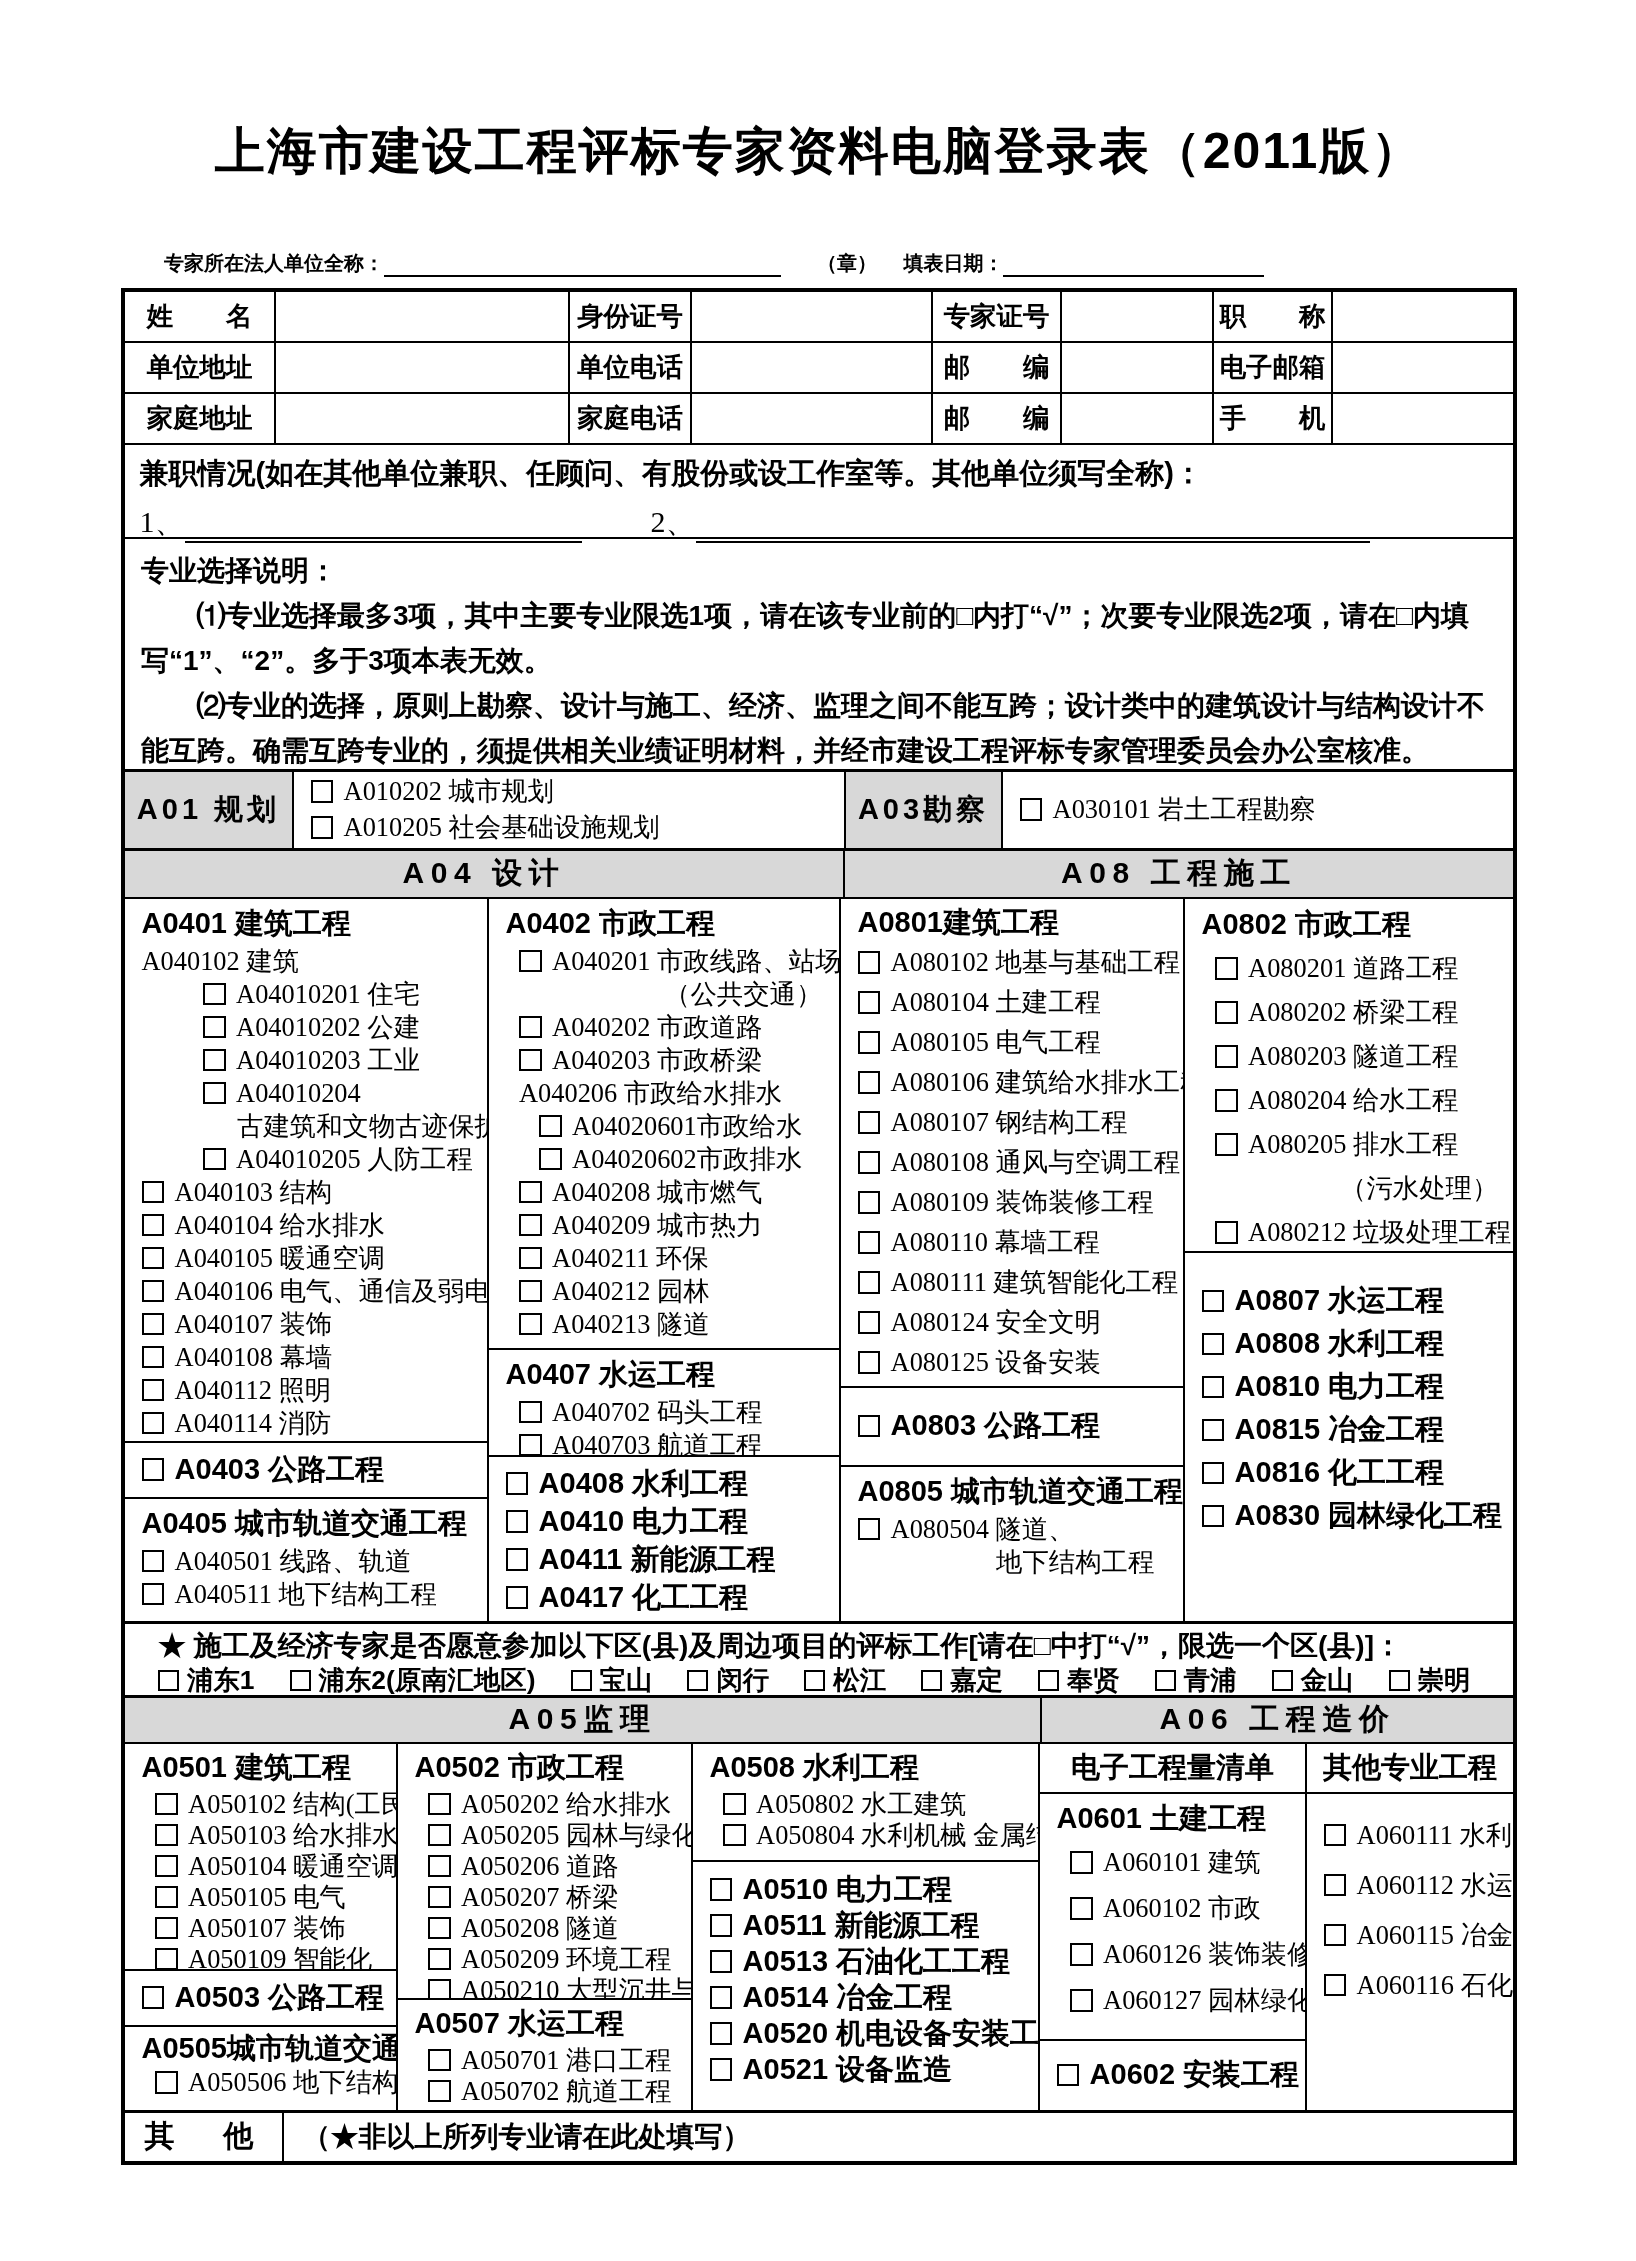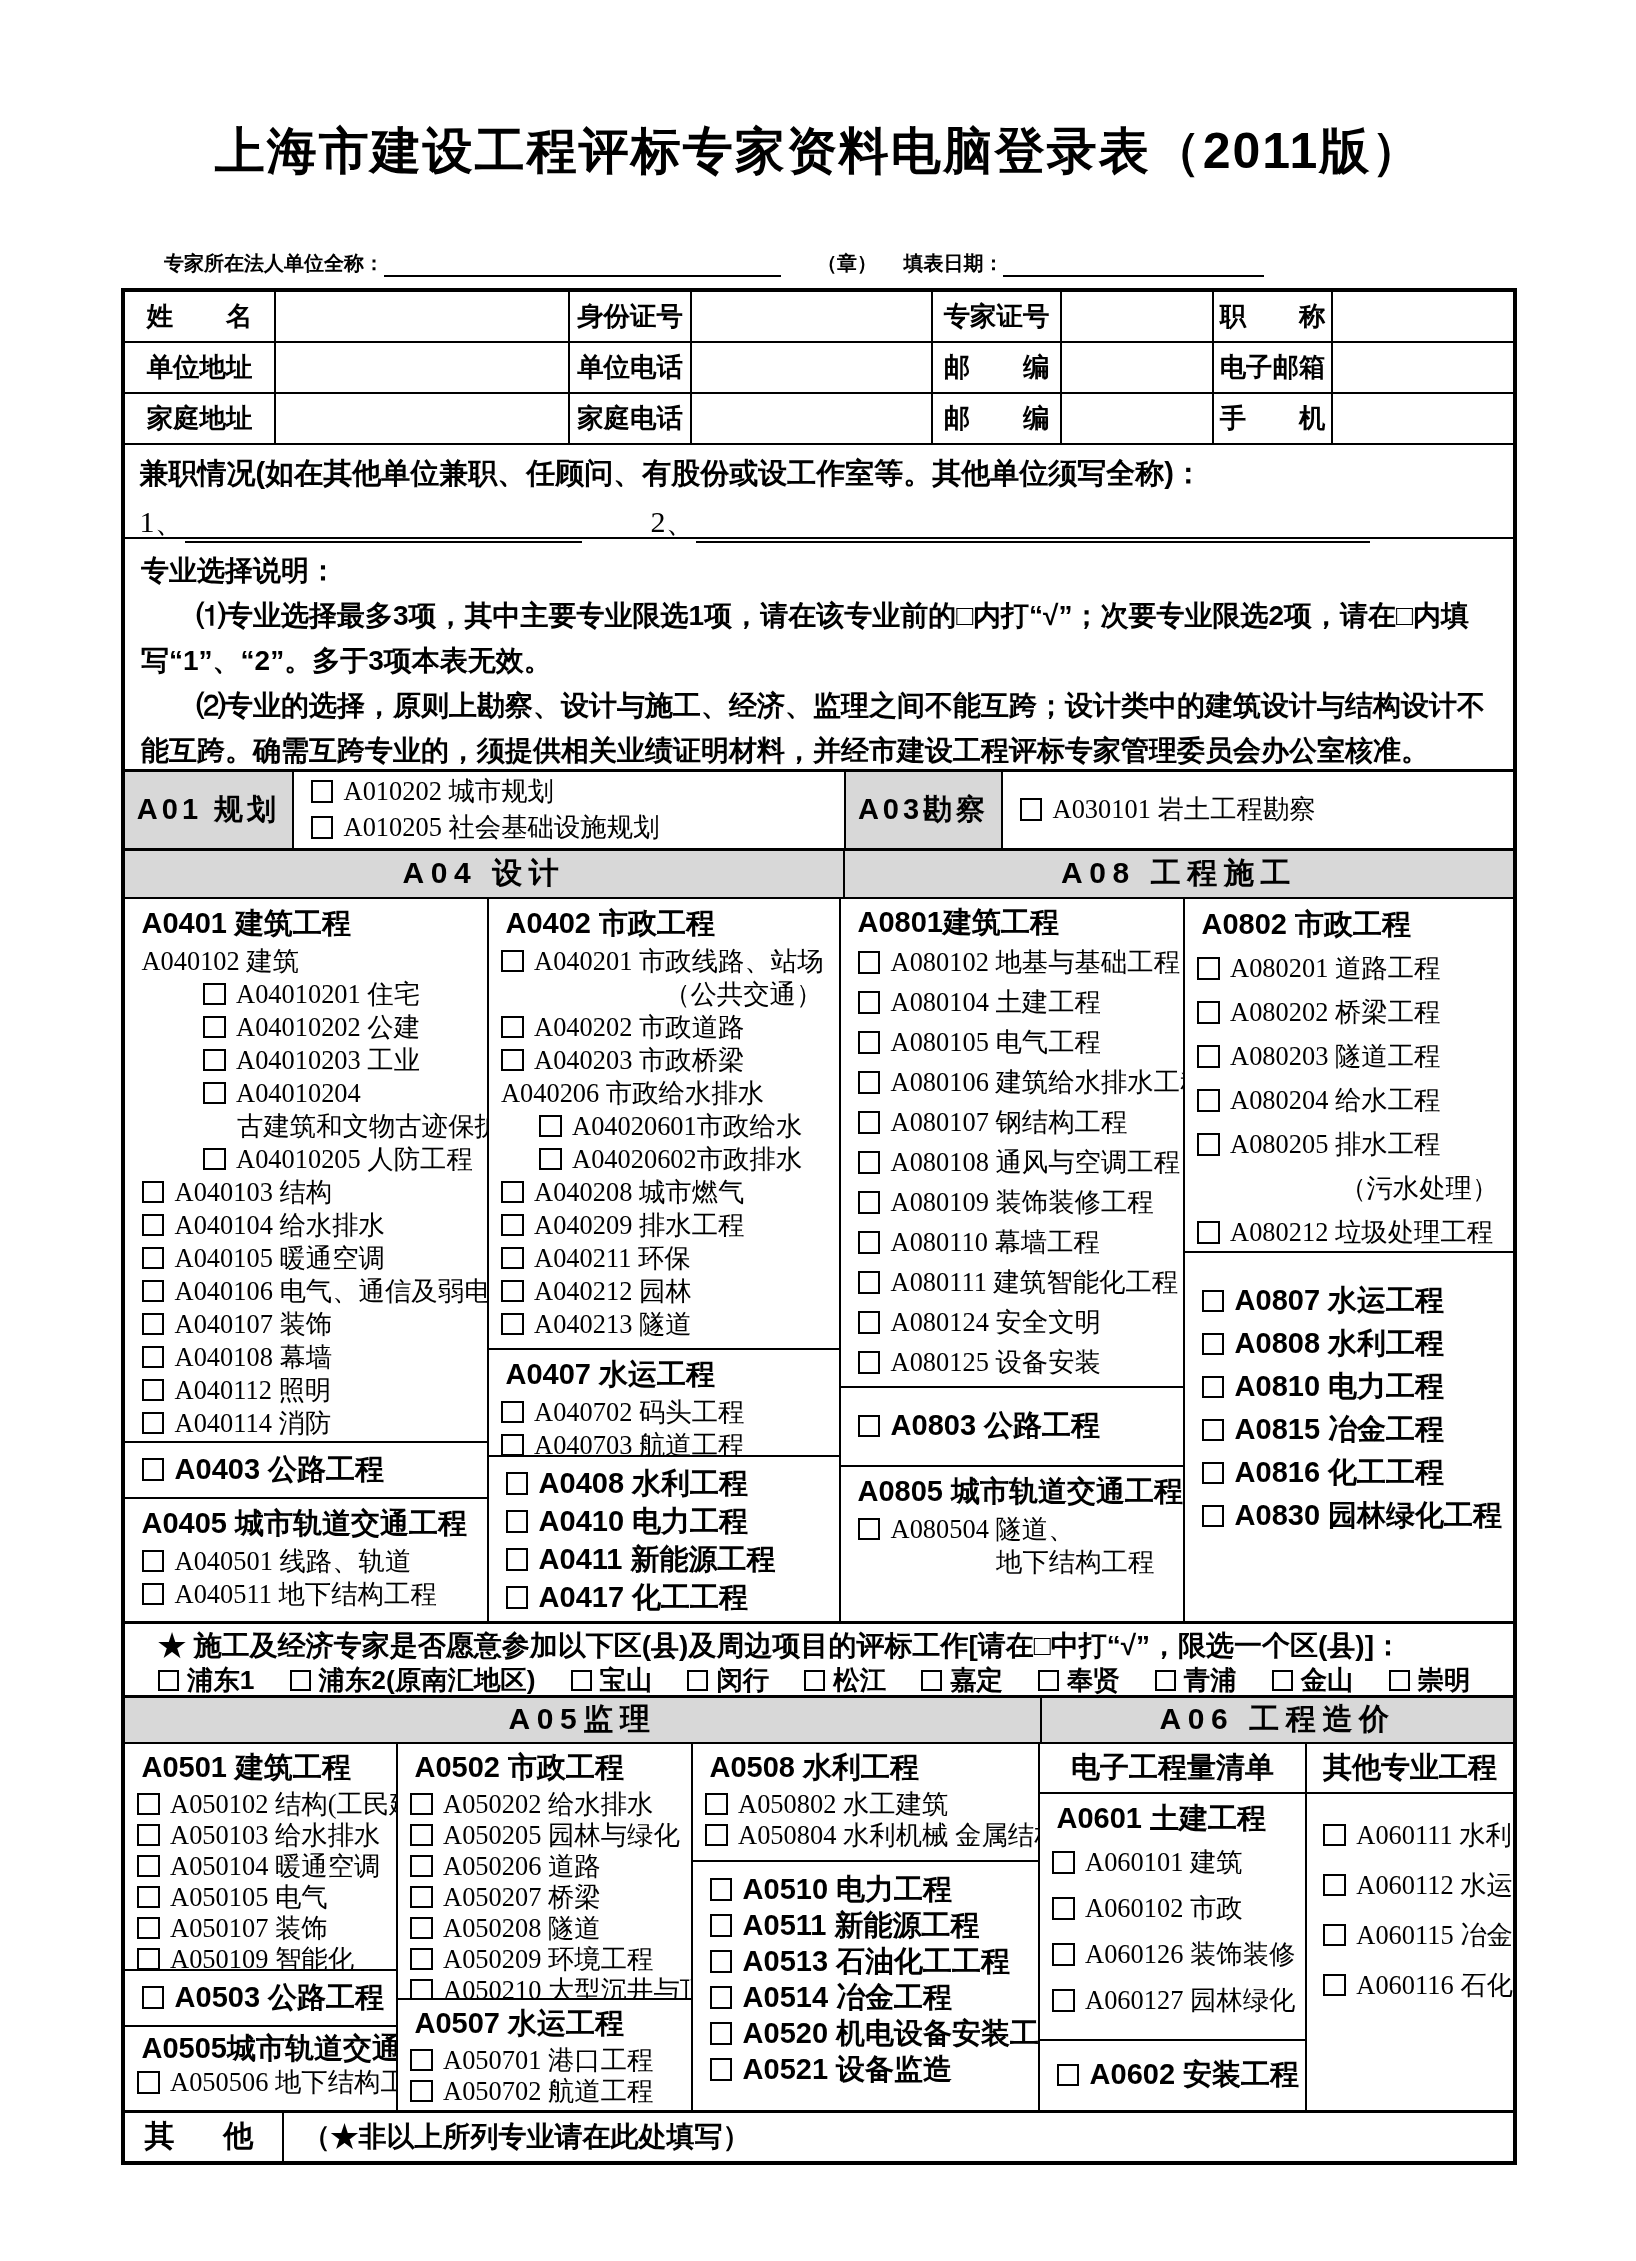--- a/index.html
+++ b/index.html
@@ -100,21 +100,21 @@
   .a01row .entry { height:36px; }
   .t-h  { font-family:"Liberation Sans", sans-serif; font-weight:bold; font-size:29px; }
   .des .t-h, .mon .t-h { height:42px; }
   .mon .t-h { height:41px; }
   .t-cb { font-family:"Liberation Sans", sans-serif; font-weight:bold; font-size:29px; }
   .des .t-cb, .mon .t-cb { height:38px; }
   .cbx {
     width:22.5px; height:22.5px; border:2px solid var(--border,#000);
     background:#fff; margin-right:10.6px; flex:none;
   }
-  .ind0{padding-left:16.5px}.ind1{padding-left:12px}.ind2{padding-left:50px}
+  .ind0{padding-left:16.5px}.ind1{padding-left:30px}.ind2{padding-left:50px}
   .ind3{padding-left:78px}.ind4{padding-left:112px}.ind5{padding-left:155px}.ind6{padding-left:175px}
   .lh55 .entry{height:36px}.lh61 .entry{height:40px}
   .lh65 .entry{height:43px}.lh66 .entry{height:44px}.lh70 .entry{height:46px}.lh75 .entry{height:50px}
   .tight .entry{height:30px}.tight .t-h{height:37px}
   .padt12{padding-top:8px}.padt15{padding-top:10px}.padt20{padding-top:27px}.padt25{padding-top:16.5px}
   .lh70 .entry.t-h{height:42px}
 
   
   .starrow { height:74px; border-bottom:3.3px solid var(--border,#000); padding:4px 36px 0 33px; }
   .star-line { font-family:"Liberation Sans", sans-serif; font-weight:bold; font-size:28px; white-space:nowrap; height:36px; display:flex; align-items:center; }
@@ -336,21 +336,21 @@
             <div class="entry t-c ind2">
               <span class="cbx"></span>
               <span class="etxt">A04020602市政排水</span>
             </div>
             <div class="entry t-c ind1">
               <span class="cbx"></span>
               <span class="etxt">A040208 城市燃气</span>
             </div>
             <div class="entry t-c ind1">
               <span class="cbx"></span>
-              <span class="etxt">A040209 排水工程</span>
+              <span class="etxt">A040209 城市热力</span>
             </div>
             <div class="entry t-c ind1">
               <span class="cbx"></span>
               <span class="etxt">A040211 环保</span>
             </div>
             <div class="entry t-c ind1">
               <span class="cbx"></span>
               <span class="etxt">A040212 园林</span>
             </div>
             <div class="entry t-c ind1">

